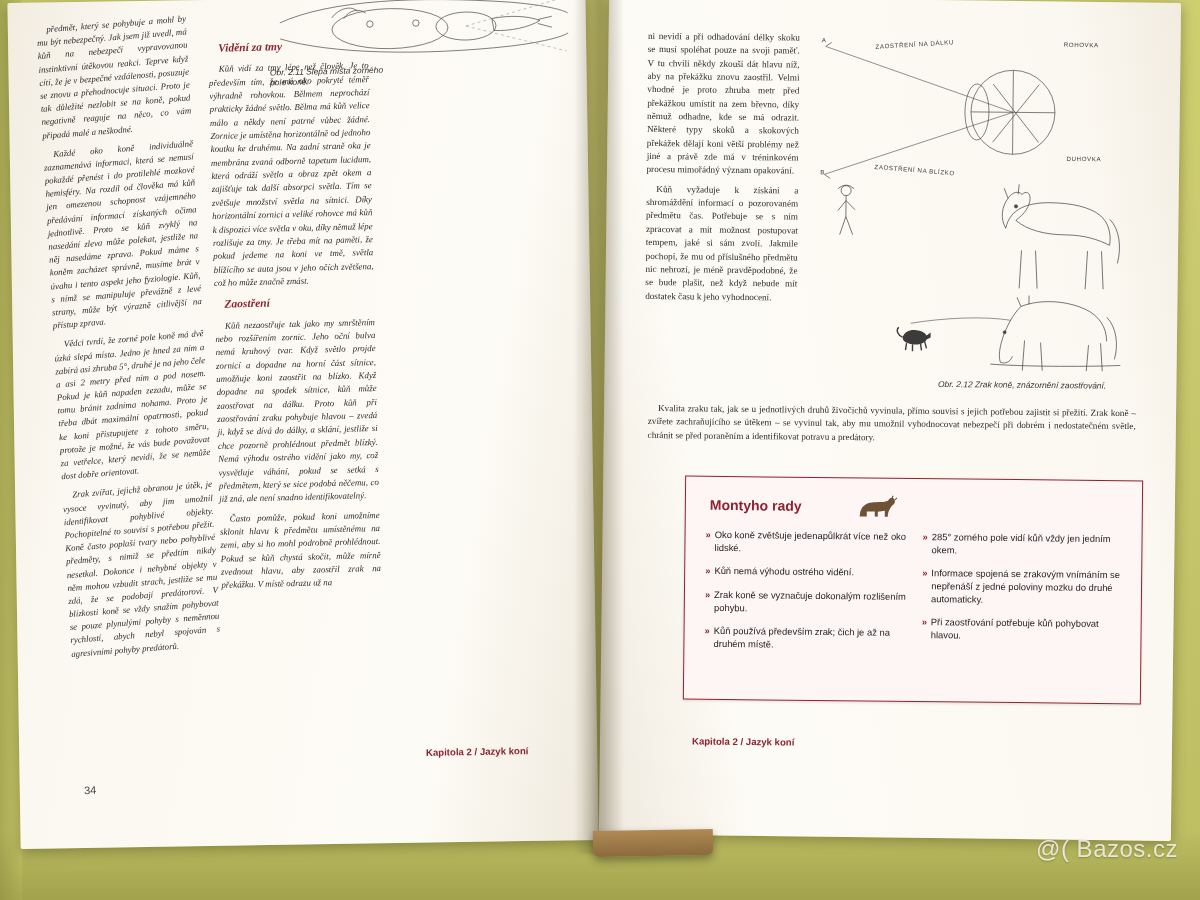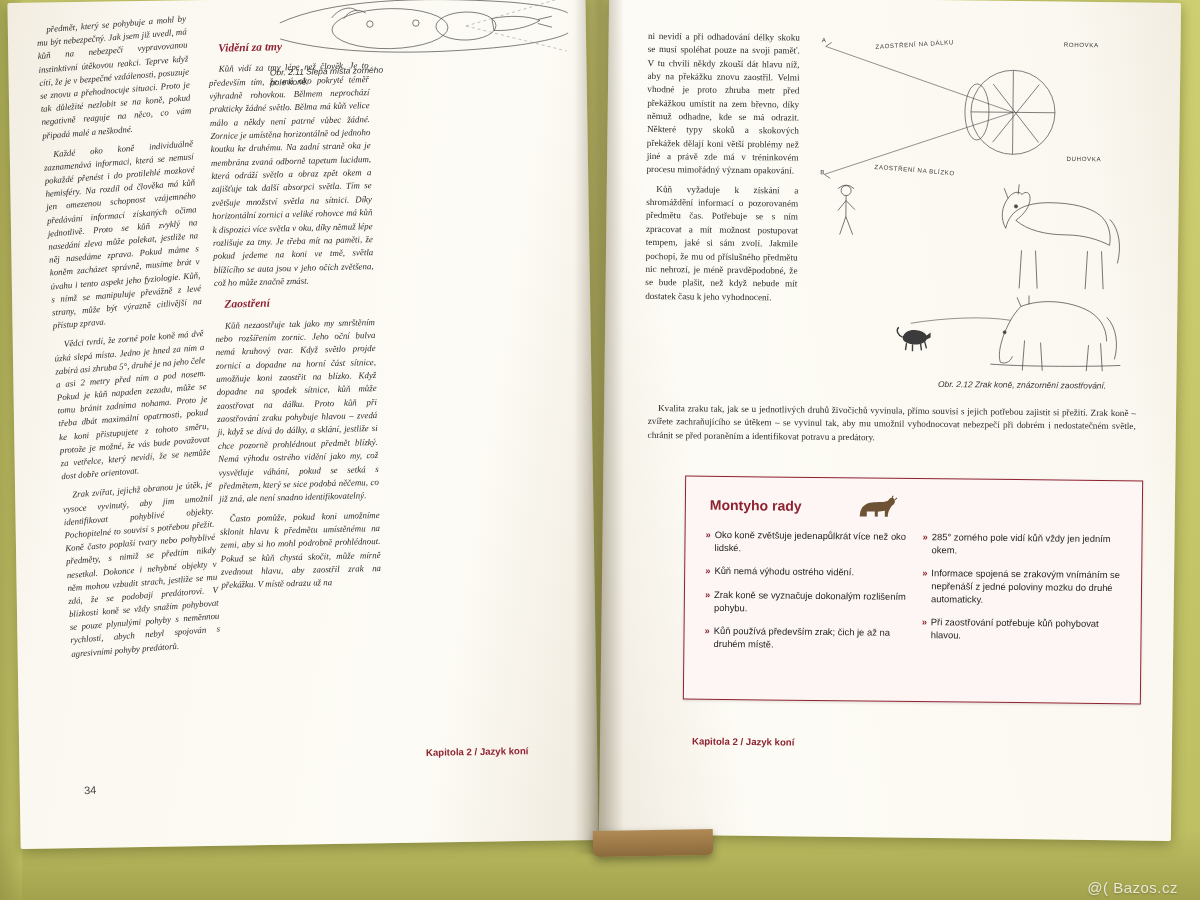--- a/index.html
+++ b/index.html
@@ -169,23 +169,23 @@
   .footer-left{left:418px;top:752px;transform:rotate(-1deg);}
   .footer-right{left:684px;top:742px;transform:rotate(0.6deg);}
   .pagenum{
     position:absolute;left:76px;top:790px;
     font-family:"Liberation Sans", sans-serif;
     font-size:11px;color:#444;transform:rotate(-2deg);
   }
 
   
   .wm{
-    position:absolute;right:22px;bottom:4px;
-    font-family:"Liberation Sans", sans-serif;
-    font-size:15px;color:rgba(255,255,255,.78);
+    position:absolute;right:22px;bottom:37px;
+    font-family:"Liberation Sans", sans-serif;
+    font-size:24px;color:rgba(255,255,255,.78);
     letter-spacing:.5px;
     text-shadow:0 1px 2px rgba(0,0,0,.25);
   }
   svg{display:block;}
 </style>
 </head>
 <body>
 
 <div class="bg"></div>
 <div class="bg-left-shadow"></div>

